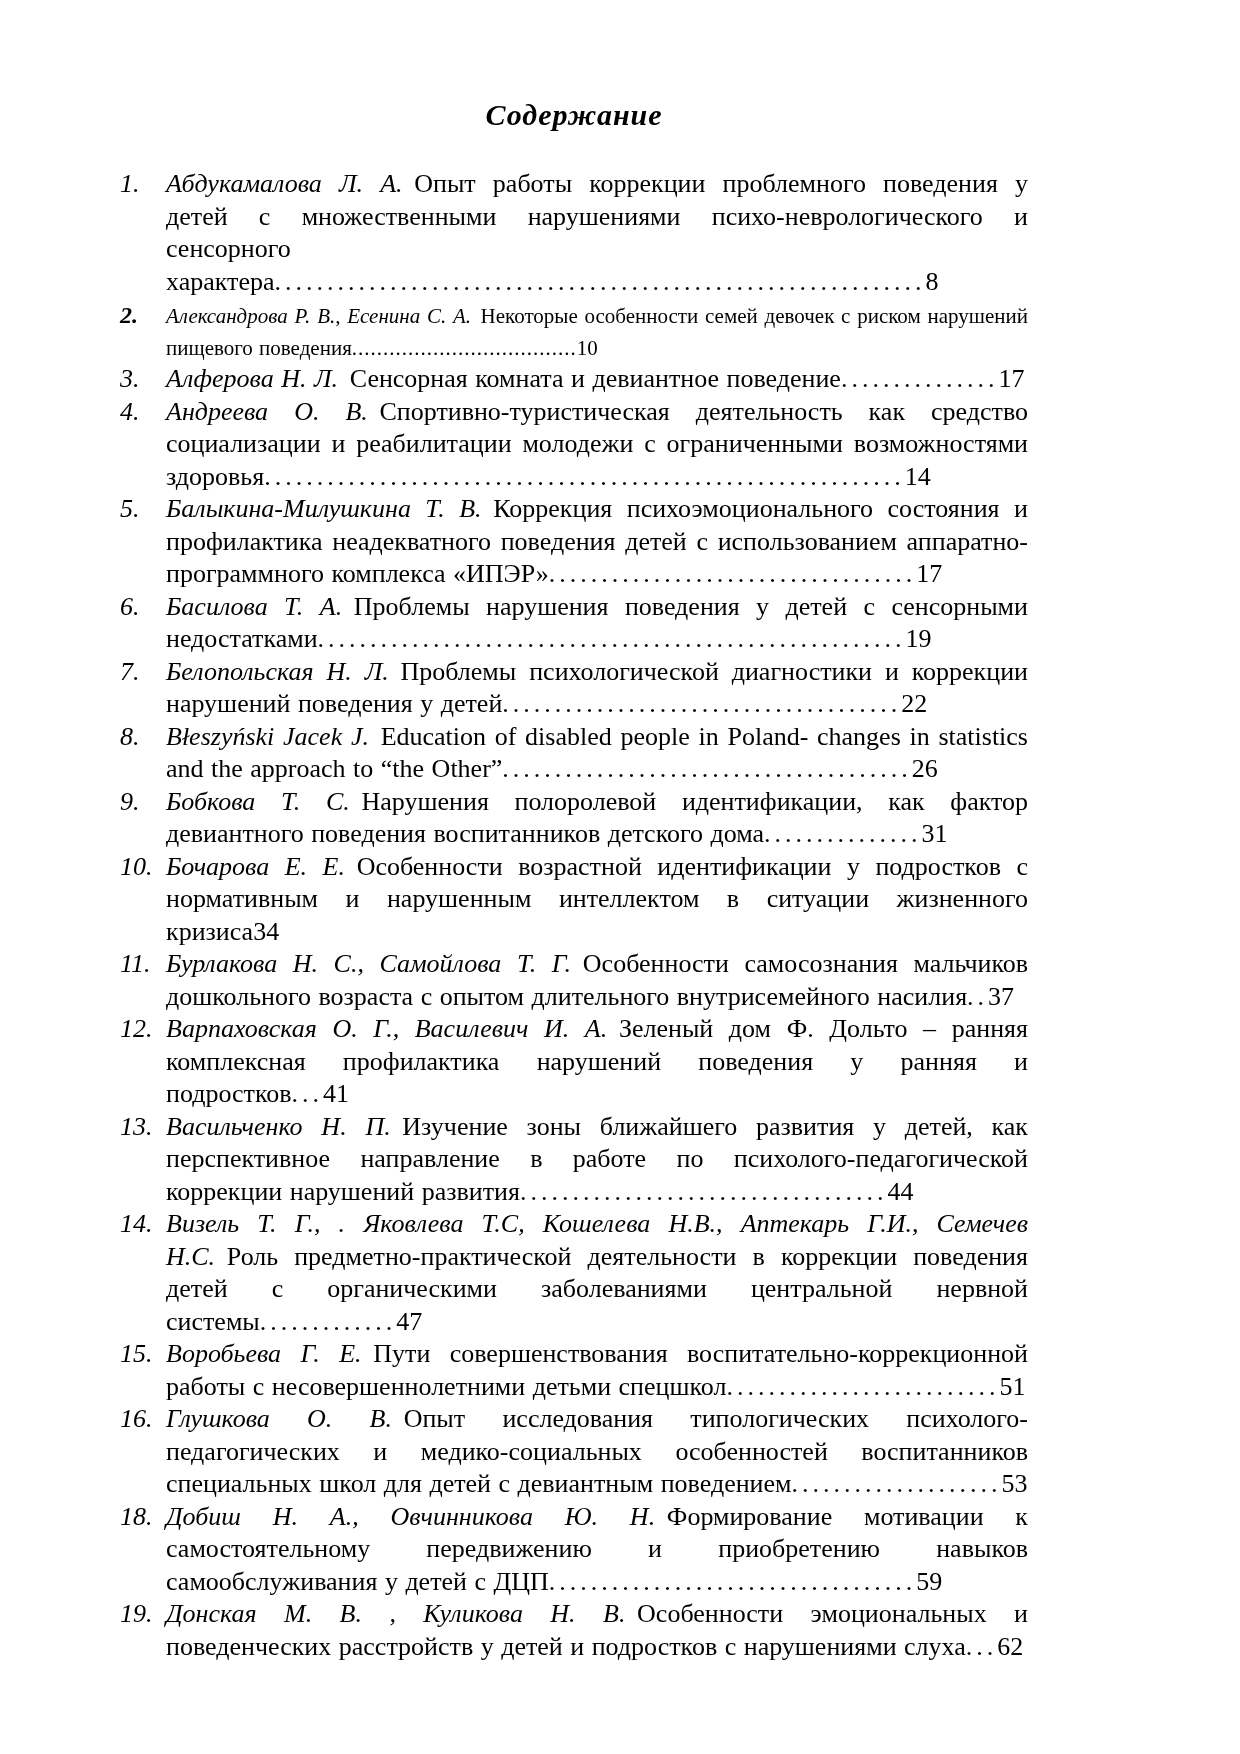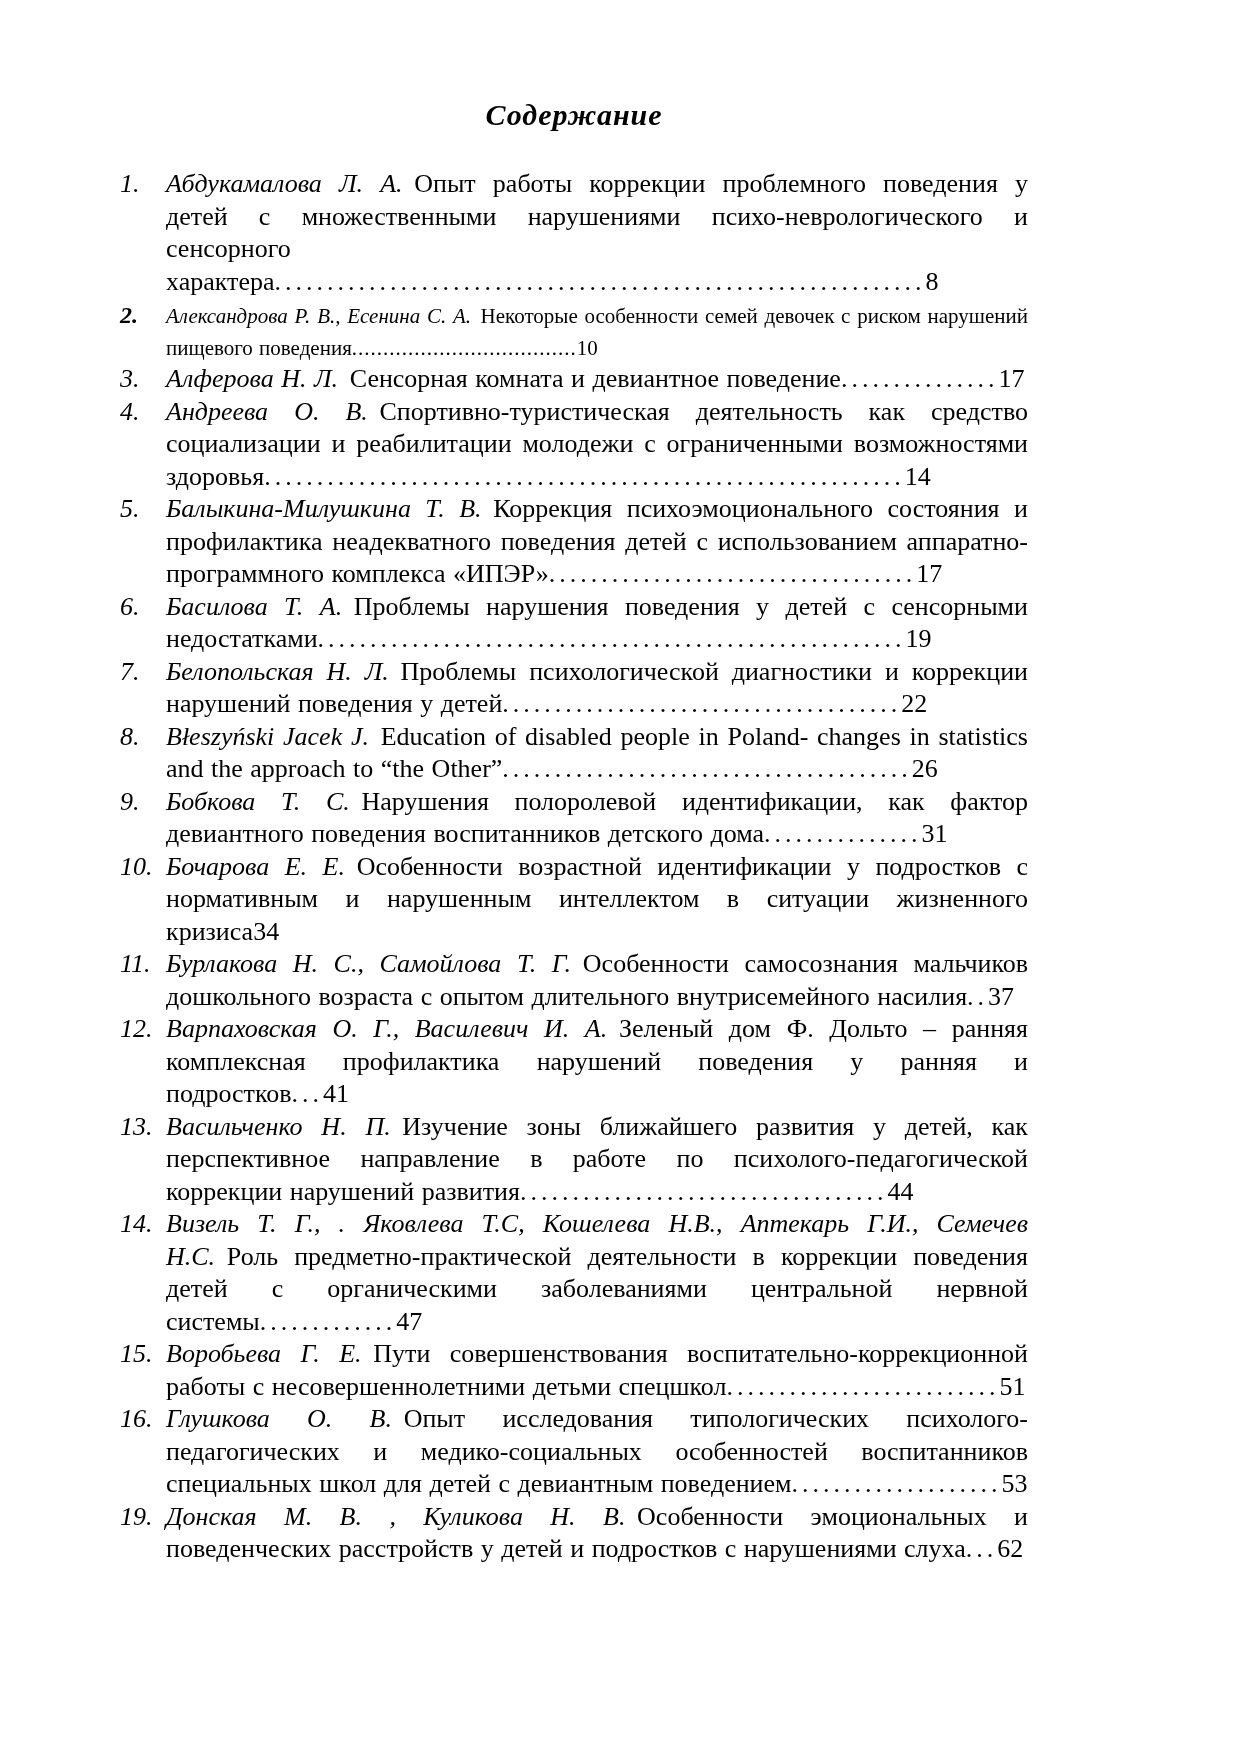--- a/index.html
+++ b/index.html
@@ -76,15 +76,16 @@
       <p class="entry"><span class="num">7.</span><span class="authors">Белопольская Н. Л.</span><span class="text">Проблемы психологической диагностики и коррекции нарушений поведения у детей</span><span class="leader">......................................</span><span class="pagenum">22</span></p>
       <p class="entry"><span class="num">8.</span><span class="authors">Błeszyński Jacek J.</span><span class="text">Education of disabled people in Poland- changes in statistics and the approach to “the Other”</span><span class="leader">.......................................</span><span class="pagenum">26</span></p>
       <p class="entry"><span class="num">9.</span><span class="authors">Бобкова Т. С.</span><span class="text">Нарушения полоролевой идентификации, как фактор девиантного поведения воспитанников детского дома</span><span class="leader">...............</span><span class="pagenum">31</span></p>
       <p class="entry"><span class="num">10.</span><span class="authors">Бочарова Е. Е.</span><span class="text">Особенности возрастной идентификации у подростков с нормативным и нарушенным интеллектом в ситуации жизненного кризиса</span><span class="leader"></span><span class="pagenum">34</span></p>
       <p class="entry"><span class="num">11.</span><span class="authors">Бурлакова Н. С., Самойлова Т. Г.</span><span class="text">Особенности самосознания мальчиков дошкольного возраста с опытом длительного внутрисемейного насилия</span><span class="leader">..</span><span class="pagenum">37</span></p>
       <p class="entry"><span class="num">12.</span><span class="authors">Варпаховская О. Г., Василевич И. А.</span><span class="text">Зеленый дом  Ф. Дольто – ранняя комплексная профилактика нарушений поведения у ранняя и подростков</span><span class="leader">...</span><span class="pagenum">41</span></p>
       <p class="entry"><span class="num">13.</span><span class="authors">Васильченко Н. П.</span><span class="text">Изучение зоны ближайшего развития у детей, как перспективное направление в работе по психолого-педагогической коррекции нарушений развития</span><span class="leader">...................................</span><span class="pagenum">44</span></p>
       <p class="entry"><span class="num">14.</span><span class="authors">Визель Т. Г., . Яковлева Т.С, Кошелева Н.В., Аптекарь Г.И., Семечев Н.С.</span><span class="text">Роль предметно-практической деятельности в коррекции поведения детей с органическими заболеваниями центральной нервной системы</span><span class="leader">.............</span><span class="pagenum">47</span></p>
       <p class="entry"><span class="num">15.</span><span class="authors">Воробьева Г. Е.</span><span class="text">Пути совершенствования воспитательно-коррекционной работы с несовершеннолетними детьми спецшкол</span><span class="leader">..........................</span><span class="pagenum">51</span></p>
       <p class="entry"><span class="num">16.</span><span class="authors">Глушкова О. В.</span><span class="text">Опыт исследования типологических психолого-педагогических и медико-социальных особенностей воспитанников специальных школ для детей с девиантным поведением</span><span class="leader">....................</span><span class="pagenum">53</span></p>
+      <p class="entry"><span class="num">18.</span><span class="authors">Добиш Н. А., Овчинникова Ю. Н.</span><span class="text">Формирование мотивации к самостоятельному передвижению и приобретению навыков самообслуживания у детей с ДЦП</span><span class="leader">...................................</span><span class="pagenum">59</span></p>
       <p class="entry"><span class="num">19.</span><span class="authors">Донская М. В. , Куликова Н. В.</span><span class="text">Особенности эмоциональных и поведенческих расстройств у детей и подростков с нарушениями слуха</span><span class="leader">...</span><span class="pagenum">62</span></p>
     </div>
 </main>
 
 </body></html>

